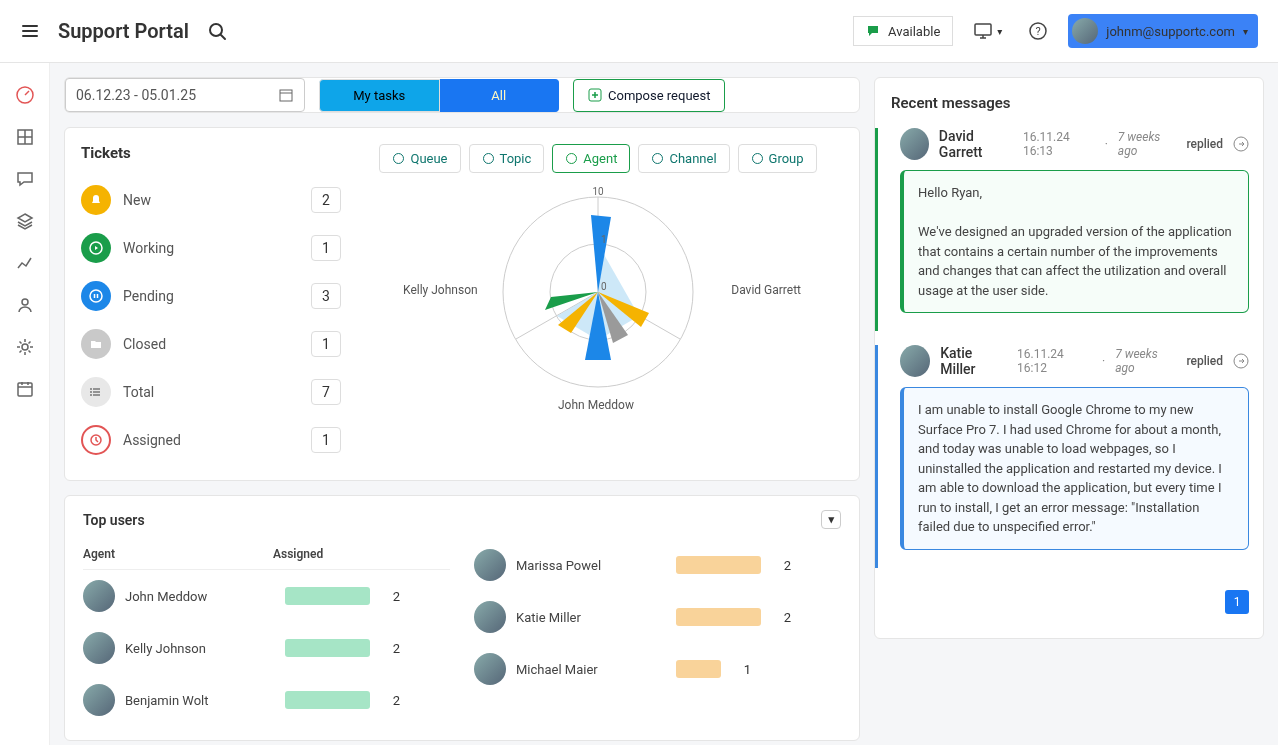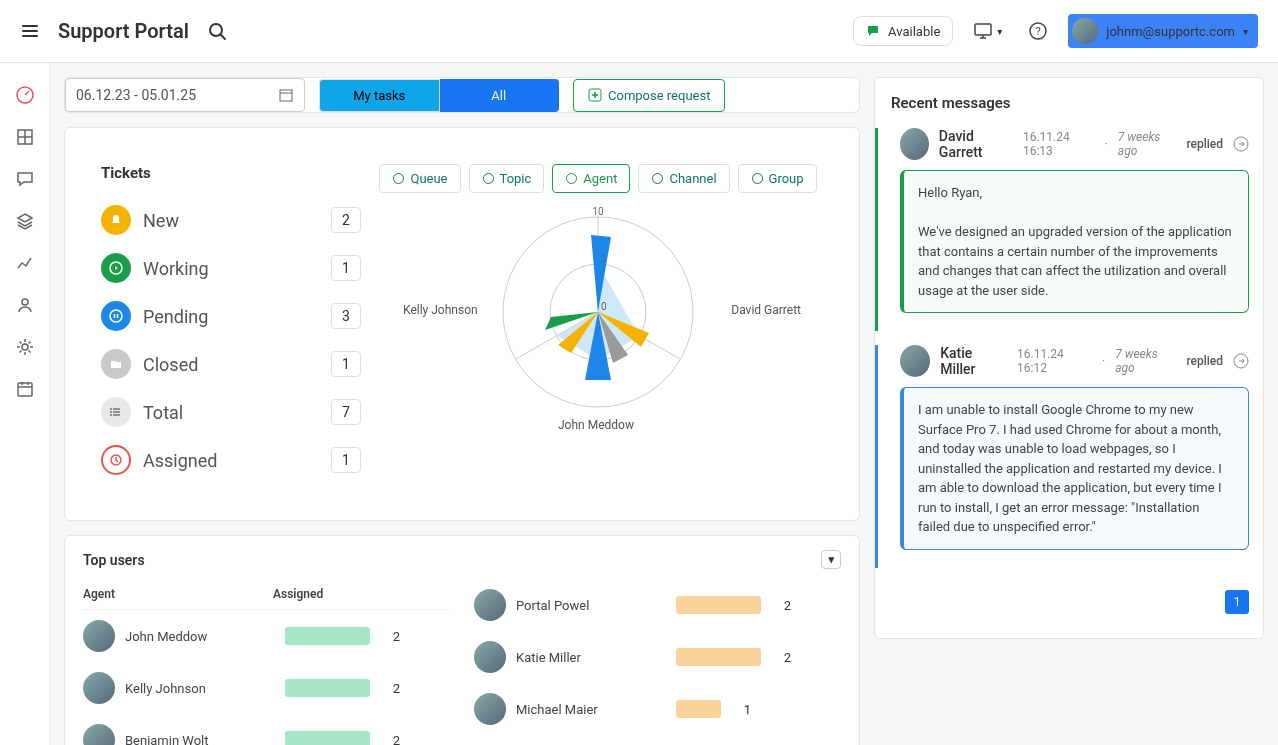--- a/index.html
+++ b/index.html
@@ -1,46 +1,46 @@
 <!DOCTYPE html>
 <html><head>
 <meta charset="utf-8">
 <style>
 * { margin: 0; padding: 0; box-sizing: border-box; font-family: -apple-system, BlinkMacSystemFont, 'Segoe UI', Roboto, sans-serif; }
 body { background: #f5f6f8; color: #333; }
 .header { display: flex; align-items: center; padding: 14px 20px; background: #fff; border-bottom: 1px solid #e5e5e5; gap: 18px; }
 .header h1 { font-size: 20px; font-weight: 600; }
 .header-right { margin-left: auto; display: flex; align-items: center; gap: 14px; }
-.status-pill { border: 1px solid #ddd; border-radius: 8px; padding: 6px 12px; display: flex; align-items: center; gap: 6px; font-size: 13px; }
+.status-pill { border: 1px solid #ddd; border-radius: 0; padding: 6px 12px; display: flex; align-items: center; gap: 6px; font-size: 13px; }
 .icon-btn { display: flex; align-items: center; gap: 4px; padding: 6px; border-radius: 4px; cursor: pointer; }
 .user-pill { background: #3b82f6; border-radius: 4px; padding: 4px 10px 4px 4px; display: flex; align-items: center; gap: 8px; font-size: 13px; cursor: pointer; }
 .avatar { width: 26px; height: 26px; border-radius: 50%; background: linear-gradient(135deg,#8aa,#567); display:inline-block; }
 .avatar.sm { width: 32px; height: 32px; }
 .layout { display: flex; }
 .sidebar { width: 50px; background: #fff; display: flex; flex-direction: column; align-items: center; gap: 22px; padding-top: 22px; border-right:1px solid #eee; }
 .sidebar .sicon { width: 20px; height: 20px; color: #666; cursor:pointer; }
 .sidebar .sicon.active { color: #e25555; }
 .main { flex: 1; display: flex; gap: 14px; padding: 14px; }
 .col-left { flex: 1; display: flex; flex-direction: column; gap: 14px; min-width:0; }
 .col-right { width: 390px; }
 .card { background: #fff; border-radius: 6px; border: 1px solid #e5e5e5; }
 .topbar { display: flex; align-items: center; gap: 14px; }
 .date-input { flex:0 0 240px; display: flex; align-items: center; justify-content: space-between; border: 1px solid #ccc; border-radius: 4px; padding: 8px 10px; font-size: 14px; color:#555; }
 .seg { display:flex; flex:0 0 240px; }
 .seg button { flex:1; border:1px solid #ddd; background:#0ea5e9; padding:8px; font-size:13px; cursor:pointer; }
 .seg button.active { background:#1976f2; color:#fef9c3; border-color:#1976f2; }
 .seg button:first-child { border-radius:4px 0 0 4px; }
 .seg button:last-child { border-radius:0 4px 4px 0; border-left:none; }
-.compose { border:1px solid #1a9d4a; color:#0f766e; background:#fff; border-radius:4px; padding:8px 14px; font-size:13px; display:flex; align-items:center; gap:6px; cursor:pointer; }
-.tickets-card { padding: 36px; display:flex; gap:12px; }
+.compose { border:1px solid #1a9d4a; color:#0f172a; background:#fff; border-radius:4px; padding:8px 14px; font-size:13px; display:flex; align-items:center; gap:6px; cursor:pointer; }
+.tickets-card { padding: 16px; display:flex; gap:12px; }
 .tickets-left { width:260px; }
 .tickets-left h3 { font-size:15px; margin-bottom:14px; }
 .ticket-row { display:flex; align-items:center; gap:12px; padding:9px 0; }
 .ticket-icon { width:30px; height:30px; border-radius:50%; display:flex; align-items:center; justify-content:center; color:#fff; font-size:14px; }
-.ticket-label { flex:1; font-size:18px; color:#555; }
+.ticket-label { flex:1; font-size:14px; color:#555; }
 .ticket-count { border:1px solid #ddd; border-radius:4px; width:30px; text-align:center; padding:4px 0; font-size:14px; }
 .filter-row { display:flex; gap:8px; justify-content:flex-end; flex-wrap:wrap; }
 .filter-btn { border:1px solid #ddd; background:#fff; border-radius:4px; padding:6px 12px; font-size:13px; display:flex; align-items:center; gap:5px; color:#0f766e; cursor:pointer;}
 .filter-btn.active { color:#1a9d4a; border-color:#1a9d4a; }
 .chart-area { flex:1; display:flex; flex-direction:column; align-items:center; }
 .chart-wrap { position:relative; width:270px; height:215px; margin-top:12px; }
 .chart-svg { width:100%; height:100%; }
 .chart-label { position:absolute; font-size:12px; color:#555; white-space:nowrap; }
 .top-users { padding:14px 18px; }
 .top-users h3 { font-size:14px; font-weight:600; margin-bottom:10px; display:flex; align-items:center; }
@@ -350,21 +350,21 @@
         <span class="user-name">Benjamin Wolt</span>
         <span class="bar green" style="max-width:85px"></span>
         <span class="user-ct">2</span>
       </div>
               </div>
           </div>
           <div>
             <div id="customers-list">
                 <div class="user-row">
         <span class="avatar sm"></span>
-        <span class="user-name">Portal Powel</span>
+        <span class="user-name">Marissa Powel</span>
         <span class="bar orange" style="max-width:85px"></span>
         <span class="user-ct">2</span>
       </div>
                 <div class="user-row">
         <span class="avatar sm"></span>
         <span class="user-name">Katie Miller</span>
         <span class="bar orange" style="max-width:85px"></span>
         <span class="user-ct">2</span>
       </div>
                 <div class="user-row">

